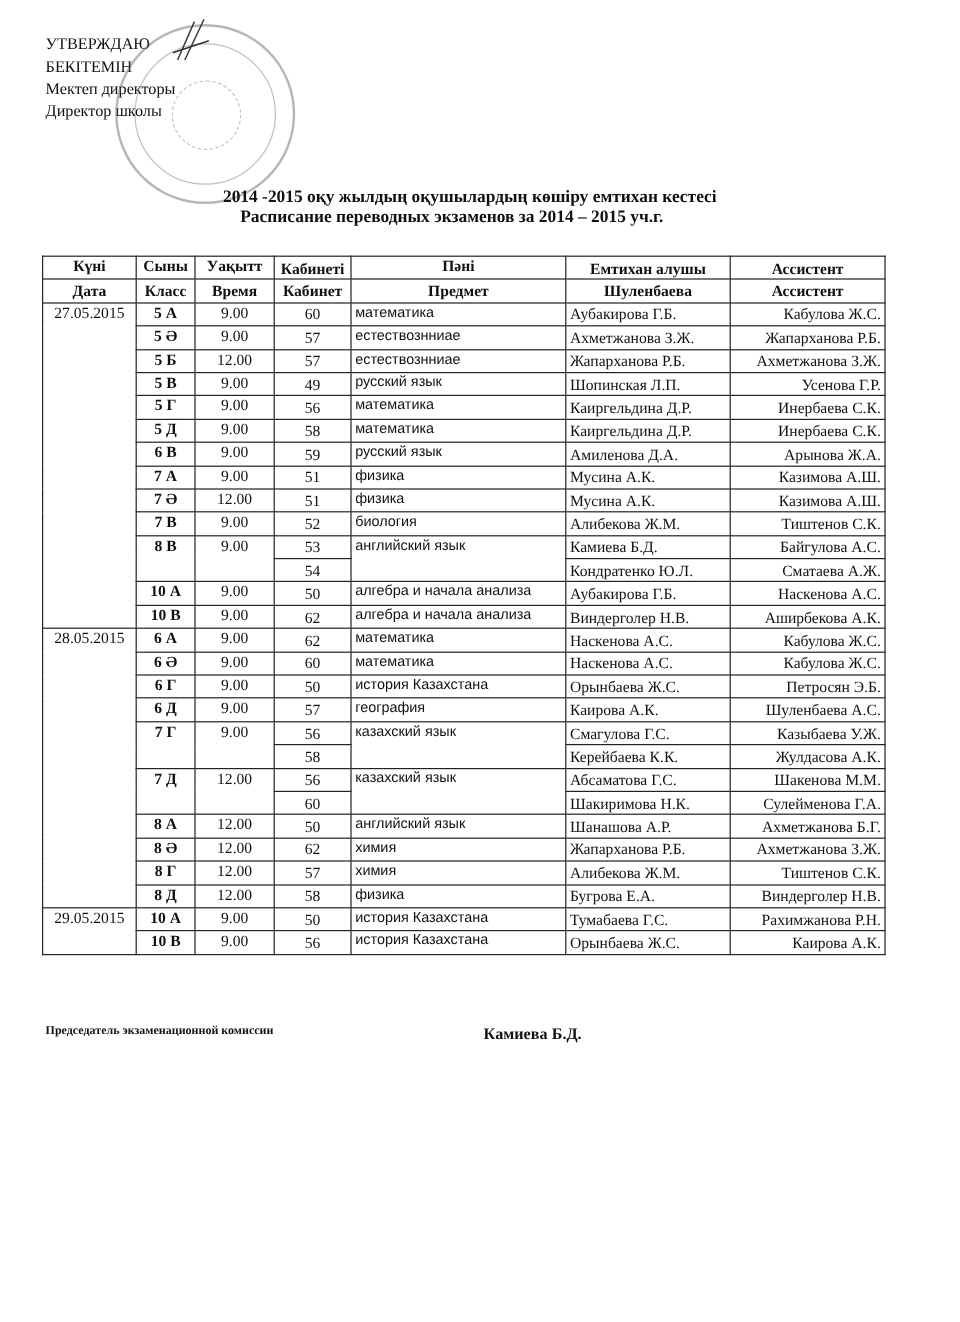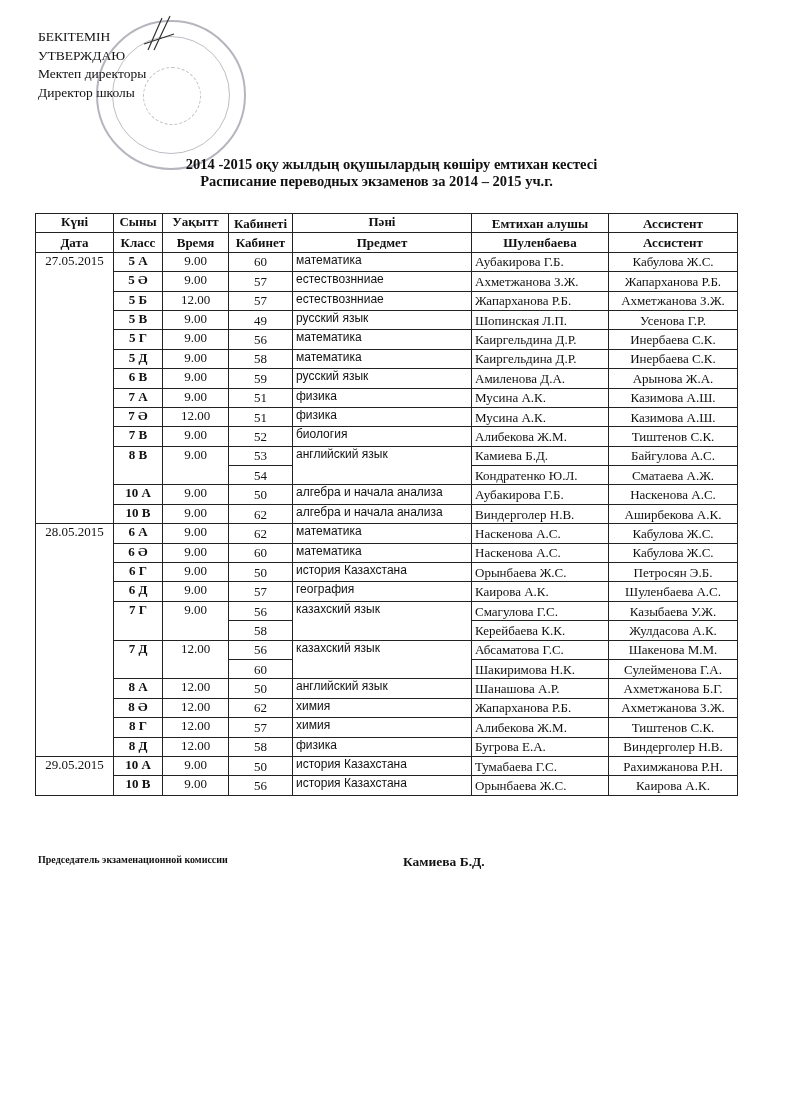--- a/index.html
+++ b/index.html
@@ -15,30 +15,30 @@
   .title.t2 { top:173px; }
   table.sched { position:absolute; left:35px; top:213px; border-collapse:collapse; font-size:13px; }
   table.sched td, table.sched th { border:1.2px solid #222; height:18.4px; padding:0 3px; line-height:15px; white-space:nowrap; }
   table.sched th { font-weight:bold; text-align:center; font-size:13px; }
   .c-date { width:71px; vertical-align:top; text-align:center; }
   .c-class { width:42px; text-align:center; font-weight:bold; vertical-align:top; }
   .c-time { width:59px; text-align:center; vertical-align:top; }
   .c-cab { width:57px; text-align:center; }
   .c-subj { width:172px; text-align:left; vertical-align:top; font-family:"Liberation Sans", sans-serif; font-size:12px; }
   .c-exam { width:130px; text-align:left; }
-  .c-asst { width:122px; text-align:center; }
+  .c-asst { width:122px; text-align:right; }
   .footer { position:absolute; top:854px; left:38px; font-weight:bold; font-size:10px; }
   .footer-name { position:absolute; top:854px; left:403px; font-weight:bold; font-size:13.5px; }
 </style>
 </head>
 <body>
 
 <div class="approve">
+  <div>УТВЕРЖДАЮ</div>
   <div>БЕКІТЕМІН</div>
-  <div>УТВЕРЖДАЮ</div>
   <div>Мектеп директоры</div>
   <div>Директор школы</div>
 </div>
 <div class="stamp"></div>
 <svg class="signature" viewBox="0 0 40 40">
     <path d="M8 36 L22 4 M14 36 L30 2 M4 30 L34 20" stroke="#333" stroke-width="1.2" fill="none"></path>
   </svg>
 
 <div class="title t1">2014 -2015 оқу жылдың оқушылардың көшіру емтихан кестесі</div>
 <div class="title t2">Расписание переводных экзаменов за 2014 – 2015 уч.г.</div>

